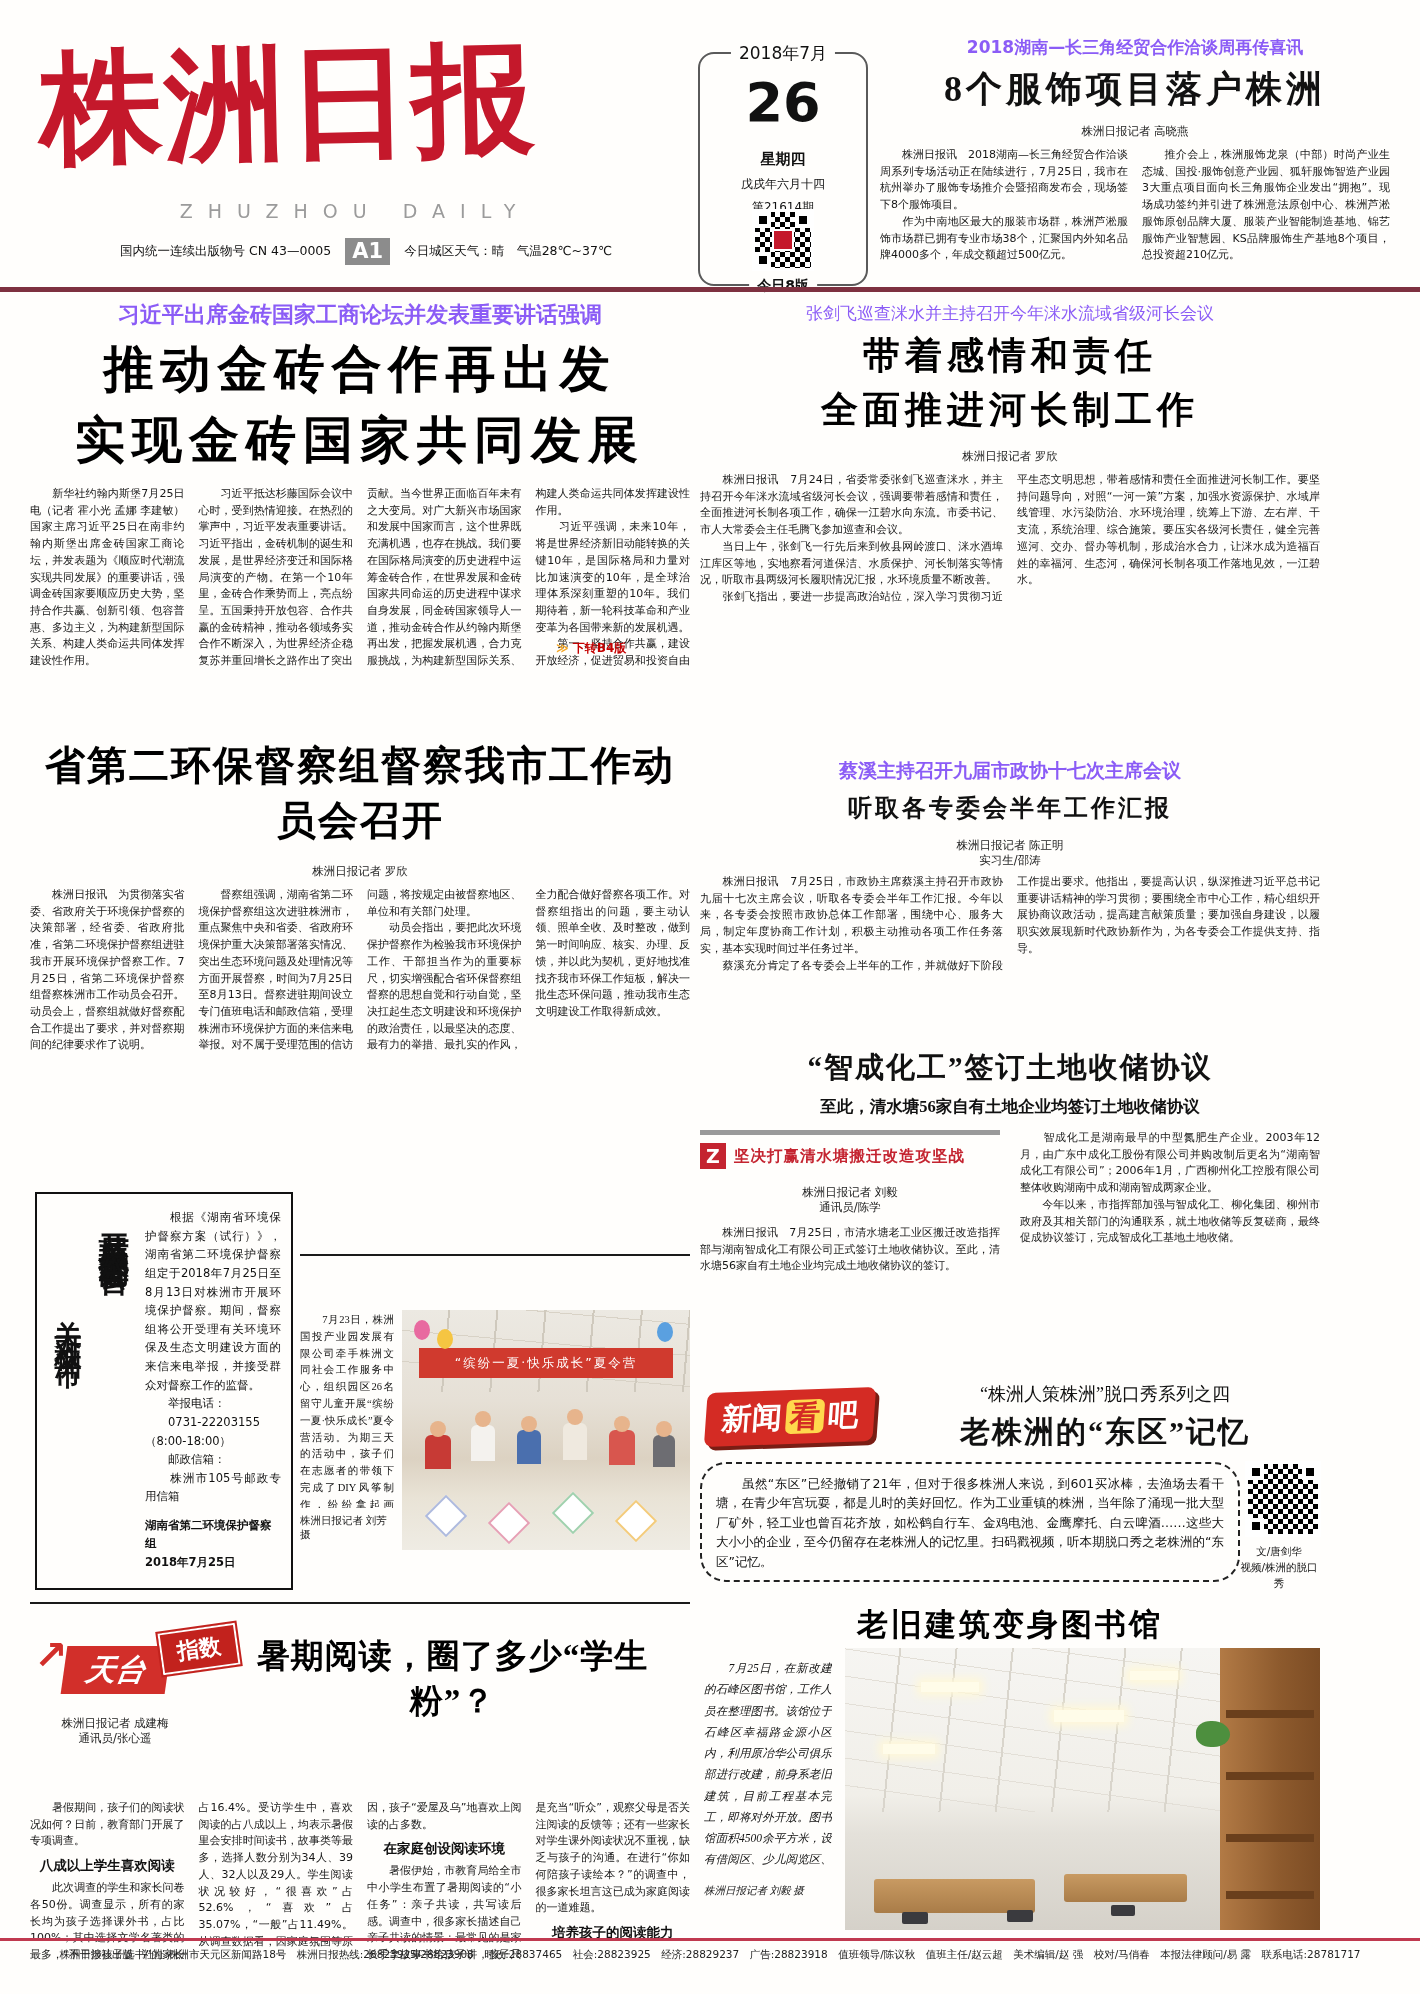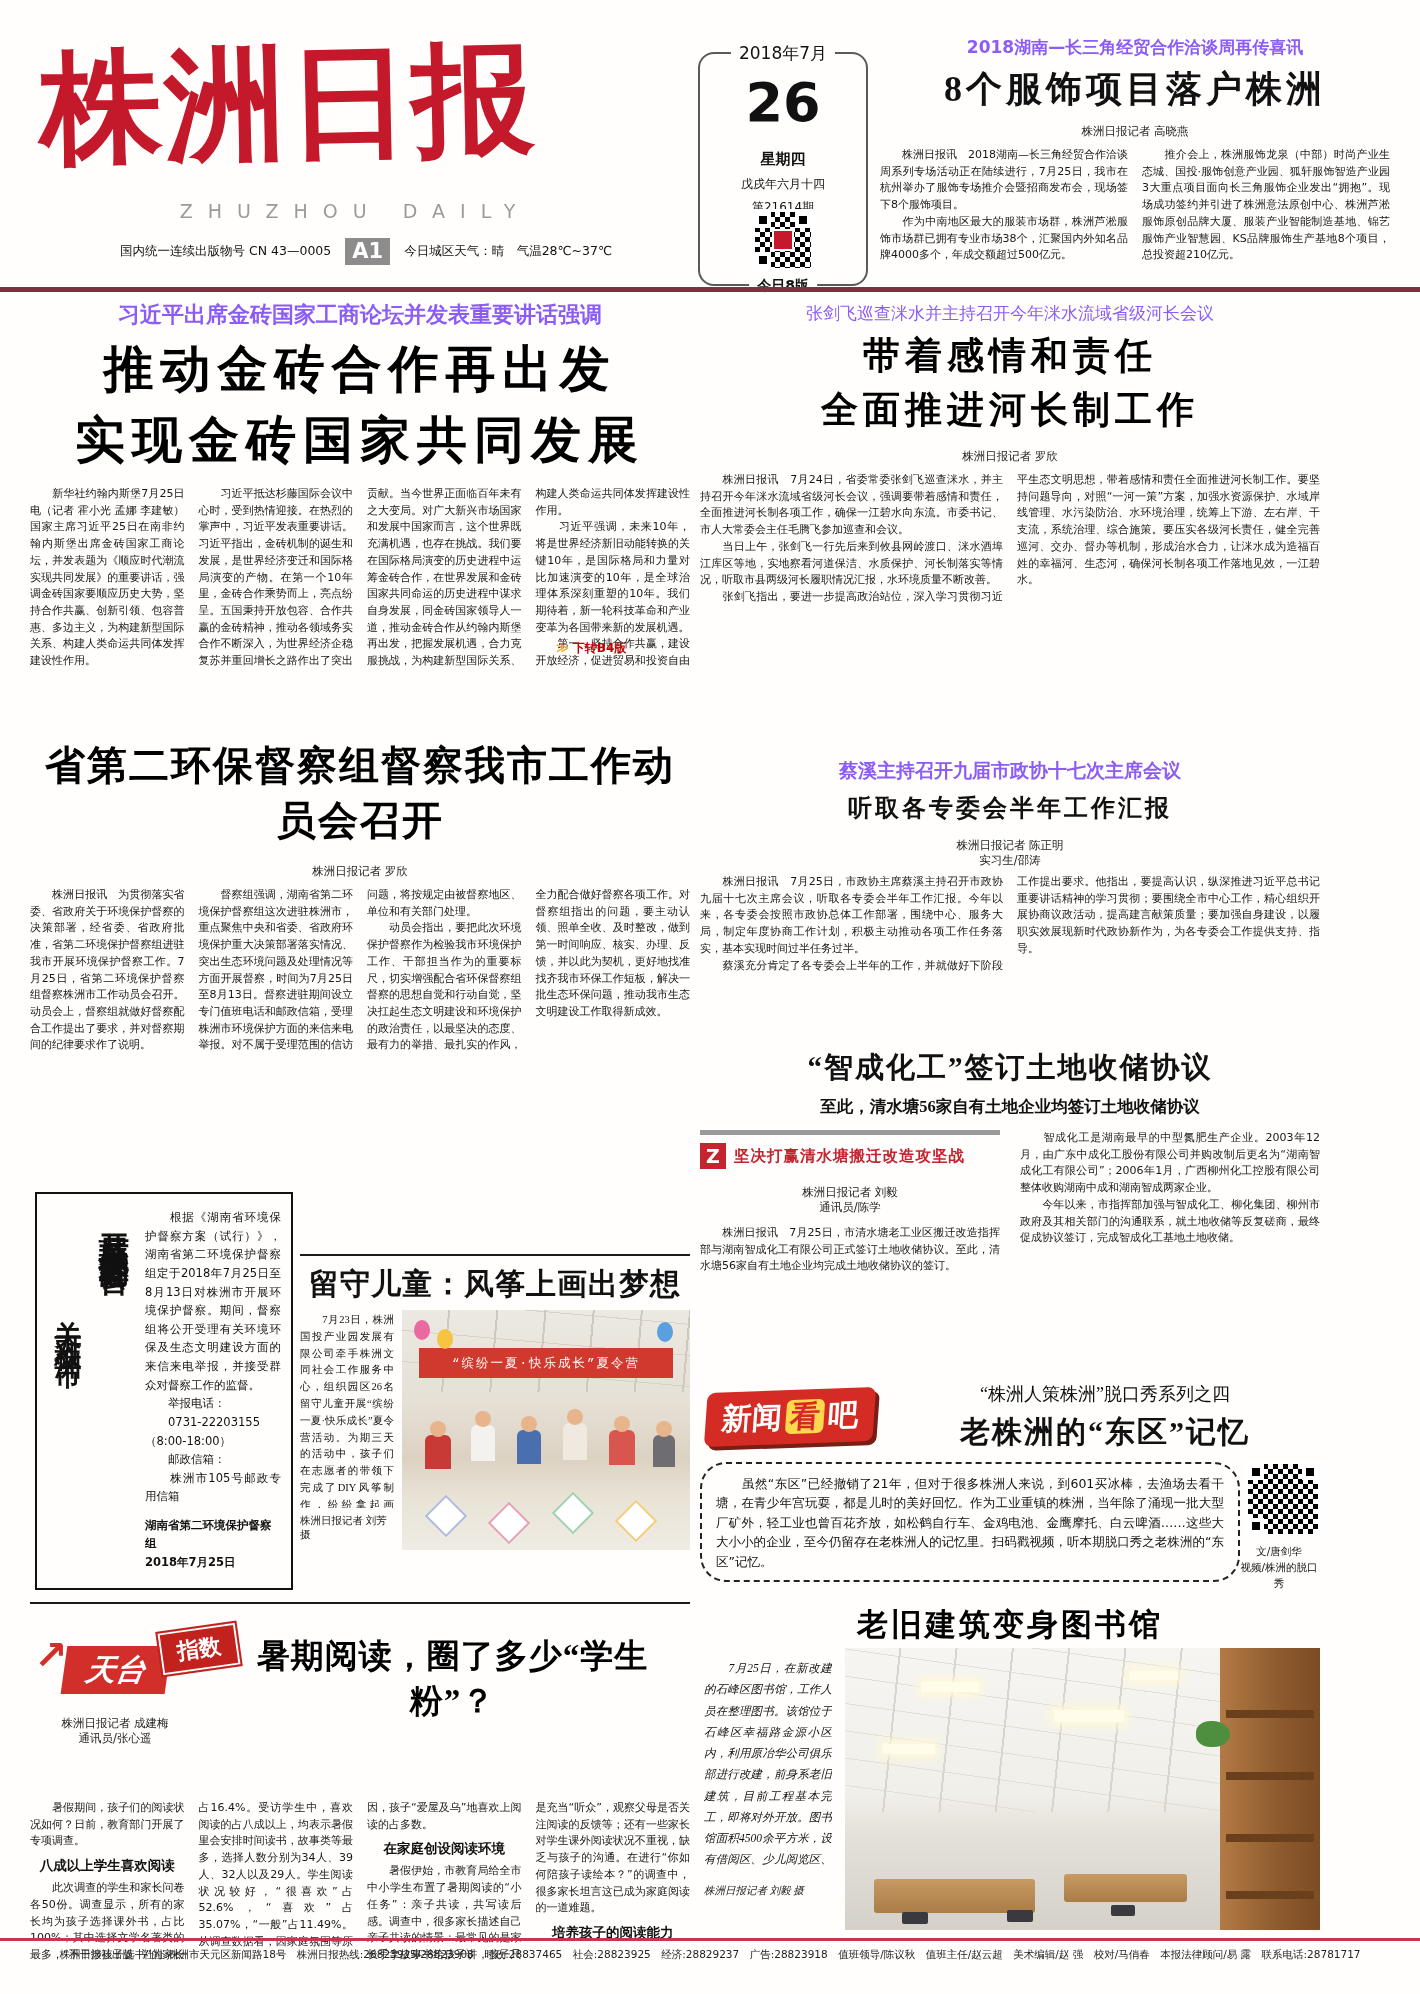--- a/index.html
+++ b/index.html
@@ -58,21 +58,21 @@
         color:#fff;font-weight:900;font-size:30px;}
   .kb-kan{background:#ffd84d;color:#d42b24;border-radius:6px;padding:0 4px;line-height:1.15;}
   .dash-box{border:2px dashed #222;border-radius:26px;}
   
   .tt-flag{background:#d22f2a;color:#fff;font-weight:900;font-style:italic;
         transform:skewX(-8deg);display:flex;align-items:center;justify-content:center;}
   .tt-zhi{background:#c2221d;color:#fff;font-weight:900;border:2px solid #fff;
         outline:2px solid #c2221d;transform:rotate(-8deg);display:flex;align-items:center;justify-content:center;}
   .tt-arrow{color:#d22f2a;font-weight:900;}
   
-  .photo{overflow:hidden;position:absolute;font-family:Liberation Mono, monospace;}
+  .photo{overflow:hidden;position:absolute;}
   .ph1{background:linear-gradient(#ece9e2 0%,#e6e0d6 38%,#dcd2c2 62%,#e9e3d6 78%,#efece4 100%);}
   .ph1 .ceil{position:absolute;top:0;left:0;right:0;height:34%;
       background:repeating-linear-gradient(95deg,transparent 0 46px,#cfc9bd 46px 48px),
                  repeating-linear-gradient(5deg,transparent 0 30px,#d8d2c6 30px 31px);}
   .banner{position:absolute;background:#d03a2e;color:#fff;display:flex;align-items:center;
       justify-content:center;font-size:12.5px;letter-spacing:2px;white-space:nowrap;}
   .person{position:absolute;border-radius:6px 6px 0 0;}
   .person::before{content:"";position:absolute;top:-14px;left:50%;transform:translateX(-50%);
       width:16px;height:16px;border-radius:50%;background:#e7b48c;}
   .kite{position:absolute;width:30px;height:30px;background:#fff;transform:rotate(45deg);
@@ -201,23 +201,20 @@
 （8:00-18:00）
 　　邮政信箱：
 　　株洲市105号邮政专用信箱</div>
     <div class="abs" style="left:108px;top:322px;width:136px;font-size:11.5px;line-height:1.6;font-weight:bold;">
       <div>湖南省第二环境保护督察组</div>
       <div>2018年7月25日</div>
     </div>
   </div>
 
   <div class="hline" style="left:300px;top:1254px;width:390px;"></div>
-  <div class="abs" style="left:300px;top:1264px;width:390px;">
-    <h2 class="serif center" style="font-size:30px;letter-spacing:1px;">留守儿童：风筝上画出梦想</h2>
-  </div>
   <div class="abs pre" style="left:300px;top:1312px;width:94px;height:196px;font-size:10.5px;line-height:1.6;text-align:justify;overflow:hidden;font-family:'Liberation Serif','DejaVu Serif',serif;">　　7月23日，株洲国投产业园发展有限公司牵手株洲文同社会工作服务中心，组织园区26名留守儿童开展“缤纷一夏·快乐成长”夏令营活动。为期三天的活动中，孩子们在志愿者的带领下完成了DIY风筝制作，纷纷拿起画笔，在风筝上画下心中的梦想，度过一个快乐而有意义的暑假。</div>
   <div class="abs credit" style="left:300px;top:1514px;width:94px;font-family:'Liberation Serif','DejaVu Serif',serif;">株洲日报记者 刘芳 摄</div>
   <div class="photo ph1" style="left:402px;top:1310px;width:288px;height:240px;">
     <div class="ceil"></div>
     <div class="banner" style="left:6%;right:6%;top:16%;height:30px;">“缤纷一夏·快乐成长”夏令营</div>
     <span class="balloon" style="left:4%;top:4%;background:#e86aa0;"></span>
     <span class="balloon" style="left:12%;top:8%;background:#f5c542;"></span>
     <span class="balloon" style="right:6%;top:5%;background:#5aa0e0;"></span>
     <span class="person" style="left:8%;top:52%;width:26px;height:34px;background:#c73a35;"></span>
     <span class="person" style="left:24%;top:48%;width:24px;height:36px;background:#f4f2ee;"></span>

